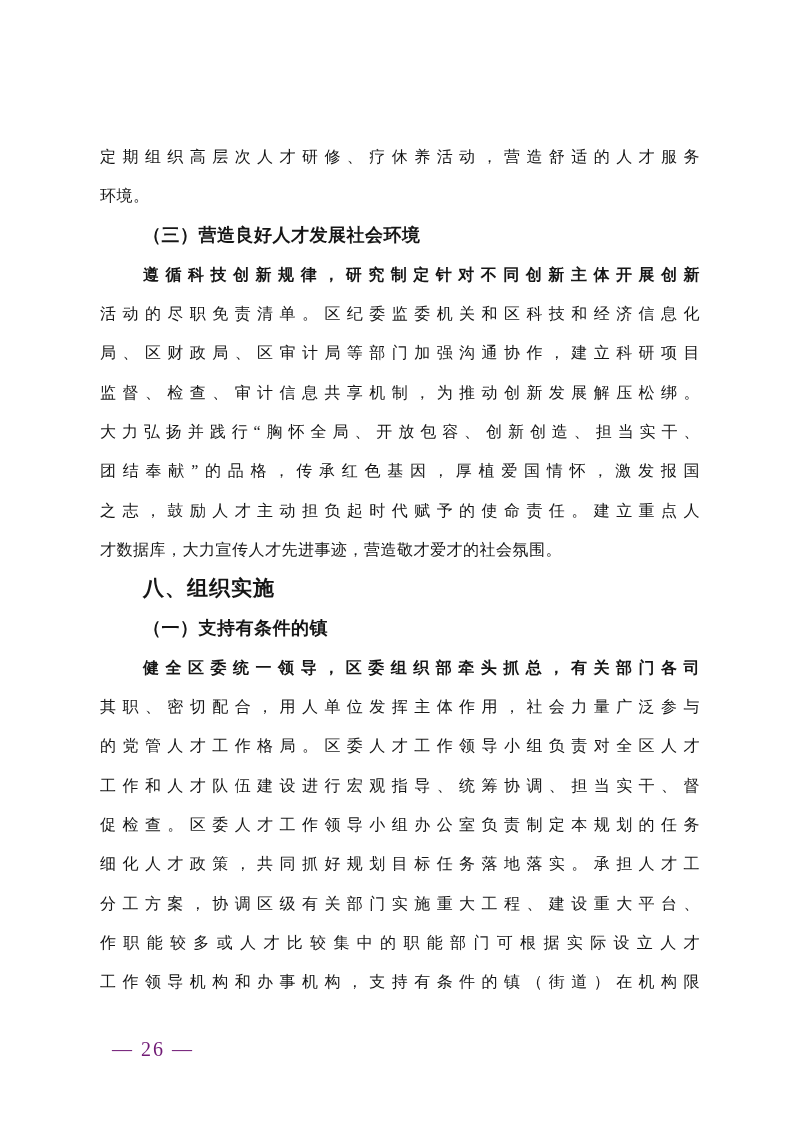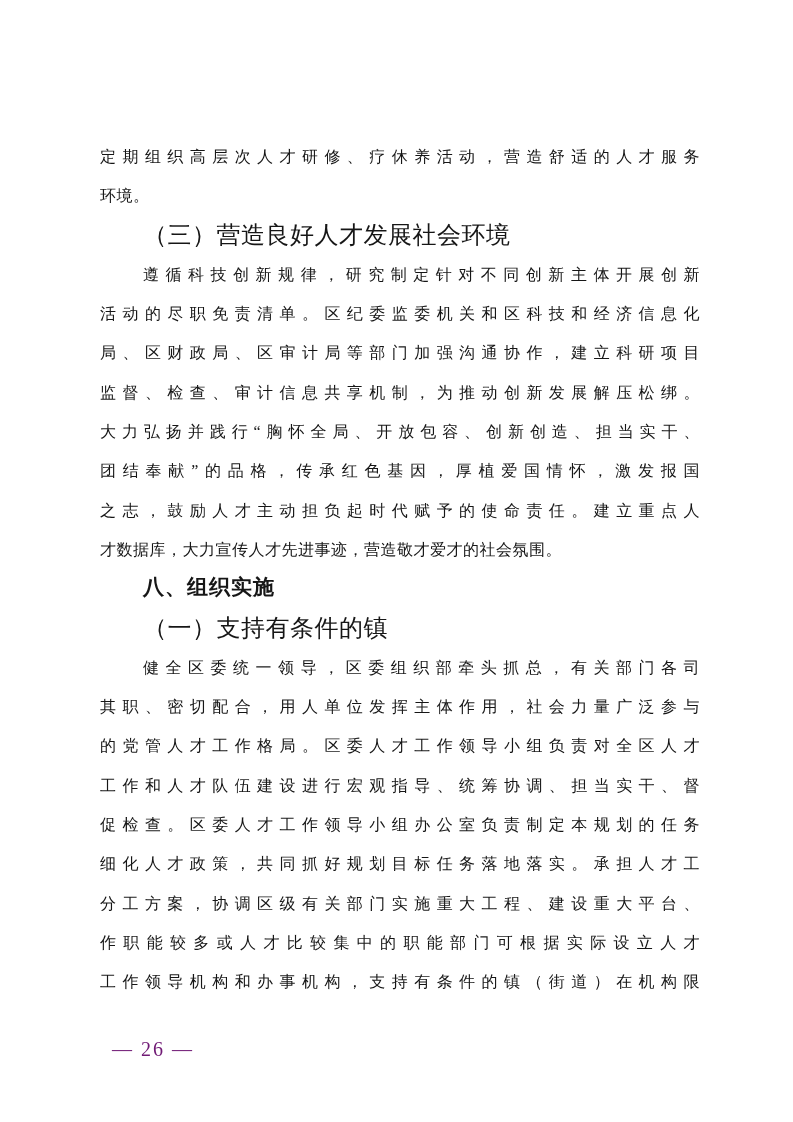--- a/index.html
+++ b/index.html
@@ -33,27 +33,28 @@
     letter-spacing: 0.5px;
     text-align: left;
   }
   .line.fill {
     text-align: justify;
     text-align-last: justify;
     text-justify: inter-character;
   }
   .line.indent {
     text-indent: 43px;
+    font-weight: bold;
   }
   .line.heading-bold {
-    font-weight: 400;
-    font-size: 24px;
+    font-weight: 700;
+    font-size: 18px;
   }
   .line.heading-hei {
-    font-family: Liberation Mono, monospace;
+    font-family: Liberation Serif, serif;
     font-weight: 600;
     font-size: 21px;
     letter-spacing: 1px;
   }
   .page-number {
     position: absolute;
     left: 112px;
     top: 1034px;
     height: 30px;
     line-height: 30px;

